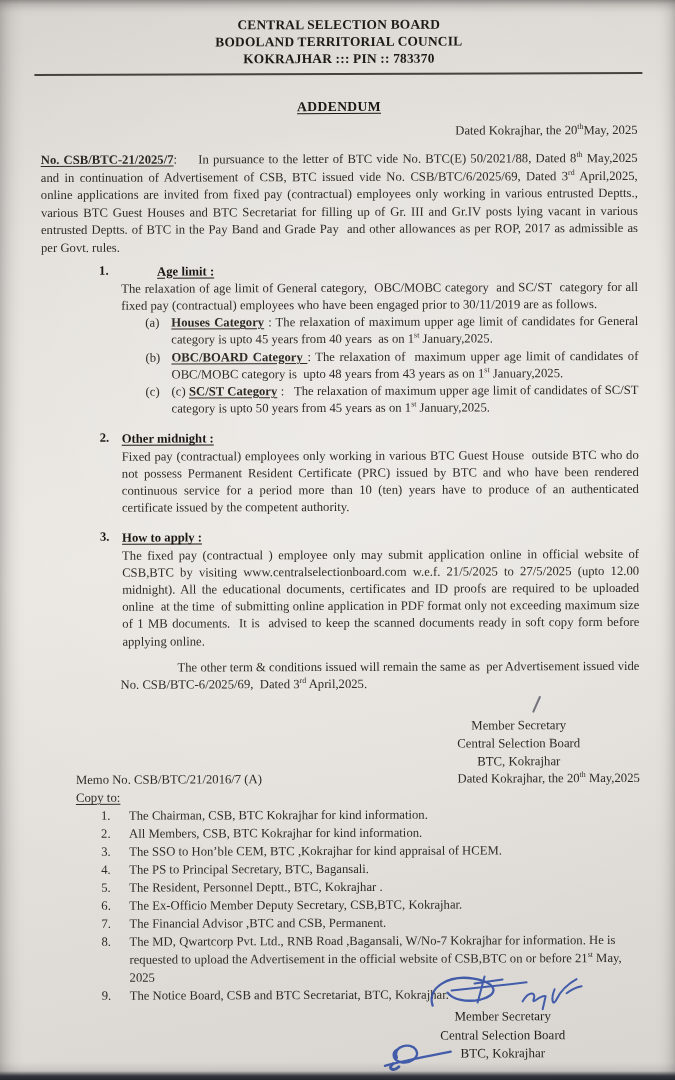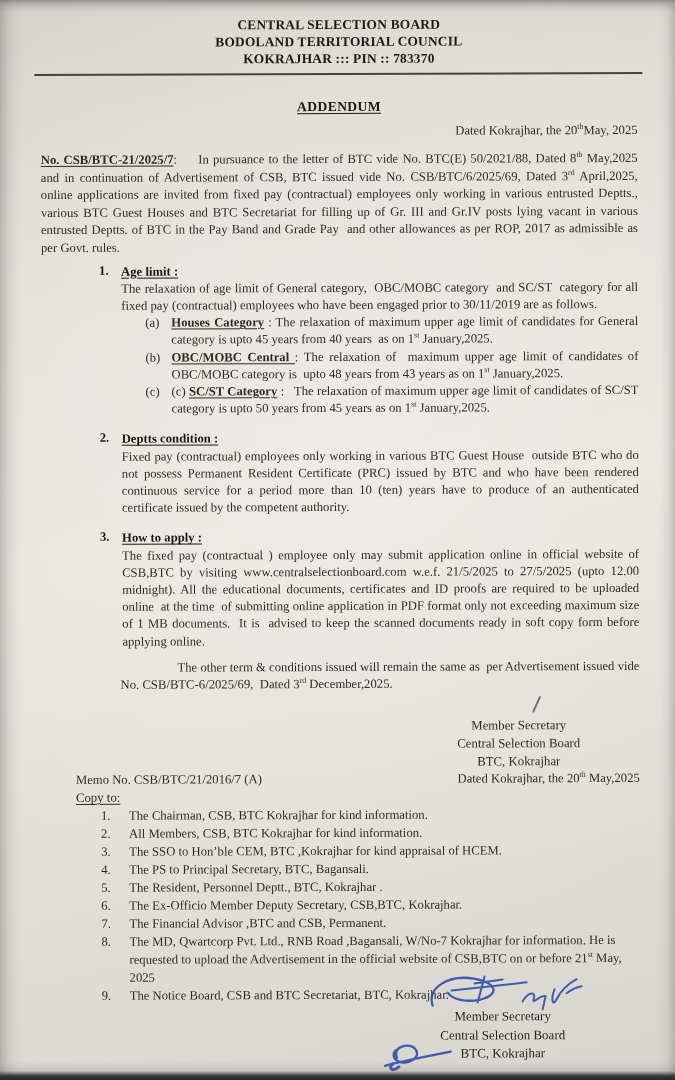--- a/index.html
+++ b/index.html
@@ -81,54 +81,54 @@
       <span>ADDENDUM</span>
     </div>
 
     <div class="dated rich"><span>Dated Kokrajhar, the 20</span><sup class="s">th</sup><span>May, 2025</span></div>
 
     <div class="main-para rich"><span style="font-weight: bold; text-decoration: underline; text-underline-offset: 2px;">No. CSB/BTC-21/2025/7</span><span>:&nbsp;&nbsp;&nbsp;&nbsp; In pursuance to the letter of BTC vide No. BTC(E) 50/2021/88, Dated 8</span><sup class="s">th</sup><span> May,2025 and in continuation of Advertisement of CSB, BTC issued vide No. CSB/BTC/6/2025/69, Dated 3</span><sup class="s">rd</sup><span> April,2025, online applications are invited from fixed pay (contractual) employees only working in various entrusted Deptts., various BTC Guest Houses and BTC Secretariat for filling up of Gr. III and Gr.IV posts lying vacant in various entrusted Deptts. of BTC in the Pay Band and Grade Pay &nbsp;and other allowances as per ROP, 2017 as admissible as per Govt. rules.</span></div>
 
     <div class="section">
       <div class="num">1.</div>
       <div class="section-content">
-        <div class="section-heading rich"><span style="font-weight: bold; text-decoration: underline; text-underline-offset: 2px;">Age limit :</span></div>
+        <div class="section-heading rich"><span style="font-weight: bold; text-decoration: underline; text-underline-offset: 2px; margin-left: 36px;">Age limit :</span></div>
         <div class="section-body rich"><span>The relaxation of age limit of General category, &nbsp;OBC/MOBC category &nbsp;and SC/ST &nbsp;category for all fixed pay (contractual) employees who have been engaged prior to 30/11/2019 are as follows.</span></div>
         <div class="sub">
           <div class="sub-label">(a)</div>
           <div class="sub-text rich"><span style="font-weight: bold; text-decoration: underline; text-underline-offset: 2px;">Houses Category</span><span> : The relaxation of maximum upper age limit of candidates for General category is upto 45 years from 40 years &nbsp;as on 1</span><sup class="s">st</sup><span> January,2025.</span></div>
         </div>
         <div class="sub">
           <div class="sub-label">(b)</div>
-          <div class="sub-text rich"><span style="font-weight: bold; text-decoration: underline; text-underline-offset: 2px;">OBC/MOBC Central </span><span>: The relaxation of &nbsp;maximum upper age limit of candidates of OBC/MOBC category is &nbsp;upto 48 years from 43 years as on 1</span><sup class="s">st</sup><span> January,2025.</span></div>
+          <div class="sub-text rich"><span style="font-weight: bold; text-decoration: underline; text-underline-offset: 2px;">OBC/BOARD Category </span><span>: The relaxation of &nbsp;maximum upper age limit of candidates of OBC/MOBC category is &nbsp;upto 48 years from 43 years as on 1</span><sup class="s">st</sup><span> January,2025.</span></div>
         </div>
         <div class="sub">
           <div class="sub-label">(c)</div>
           <div class="sub-text rich"><span>(c) </span><span style="font-weight: bold; text-decoration: underline; text-underline-offset: 2px;">SC/ST Category</span><span> : &nbsp; The relaxation of maximum upper age limit of candidates of SC/ST category is upto 50 years from 45 years as on 1</span><sup class="s">st</sup><span> January,2025.</span></div>
         </div>
       </div>
     </div>
 
     <div class="section">
       <div class="num">2.</div>
       <div class="section-content">
-        <div class="section-heading rich"><span style="font-weight: bold; text-decoration: underline; text-underline-offset: 2px;">Deptts condition :</span></div>
+        <div class="section-heading rich"><span style="font-weight: bold; text-decoration: underline; text-underline-offset: 2px;">Other midnight :</span></div>
         <div class="section-body rich"><span>Fixed pay (contractual) employees only working in various BTC Guest House &nbsp;outside BTC who do not possess Permanent Resident Certificate (PRC) issued by BTC and who have been rendered continuous service for a period more than 10 (ten) years have to produce of an authenticated certificate issued by the competent authority.</span></div>
       </div>
     </div>
 
     <div class="section">
       <div class="num">3.</div>
       <div class="section-content">
         <div class="section-heading rich"><span style="font-weight: bold; text-decoration: underline; text-underline-offset: 2px;">How to apply :</span></div>
         <div class="section-body rich"><span>The fixed pay (contractual ) employee only may submit application online in official website of CSB,BTC by visiting www.centralselectionboard.com w.e.f. 21/5/2025 to 27/5/2025 (upto 12.00 midnight). All the educational documents, certificates and ID proofs are required to be uploaded online &nbsp;at the time &nbsp;of submitting online application in PDF format only not exceeding maximum size of 1 MB documents. &nbsp;It is &nbsp;advised to keep the scanned documents ready in soft copy form before applying online.</span></div>
       </div>
     </div>
 
-    <div class="closing rich"><span>The other term &amp; conditions issued will remain the same as &nbsp;per Advertisement issued vide No. CSB/BTC-6/2025/69, &nbsp;Dated 3</span><sup class="s">rd</sup><span> December,2025.</span></div>
+    <div class="closing rich"><span>The other term &amp; conditions issued will remain the same as &nbsp;per Advertisement issued vide No. CSB/BTC-6/2025/69, &nbsp;Dated 3</span><sup class="s">rd</sup><span> April,2025.</span></div>
 
     <div class="sign-mid">
       <div class="slash-mark"></div>
       <div>Member Secretary</div>
       <div>Central Selection Board</div>
       <div>BTC, Kokrajhar</div>
     </div>
 
     <div class="memo-row">
       <div class="memo">Memo No. CSB/BTC/21/2016/7 (A)</div>

